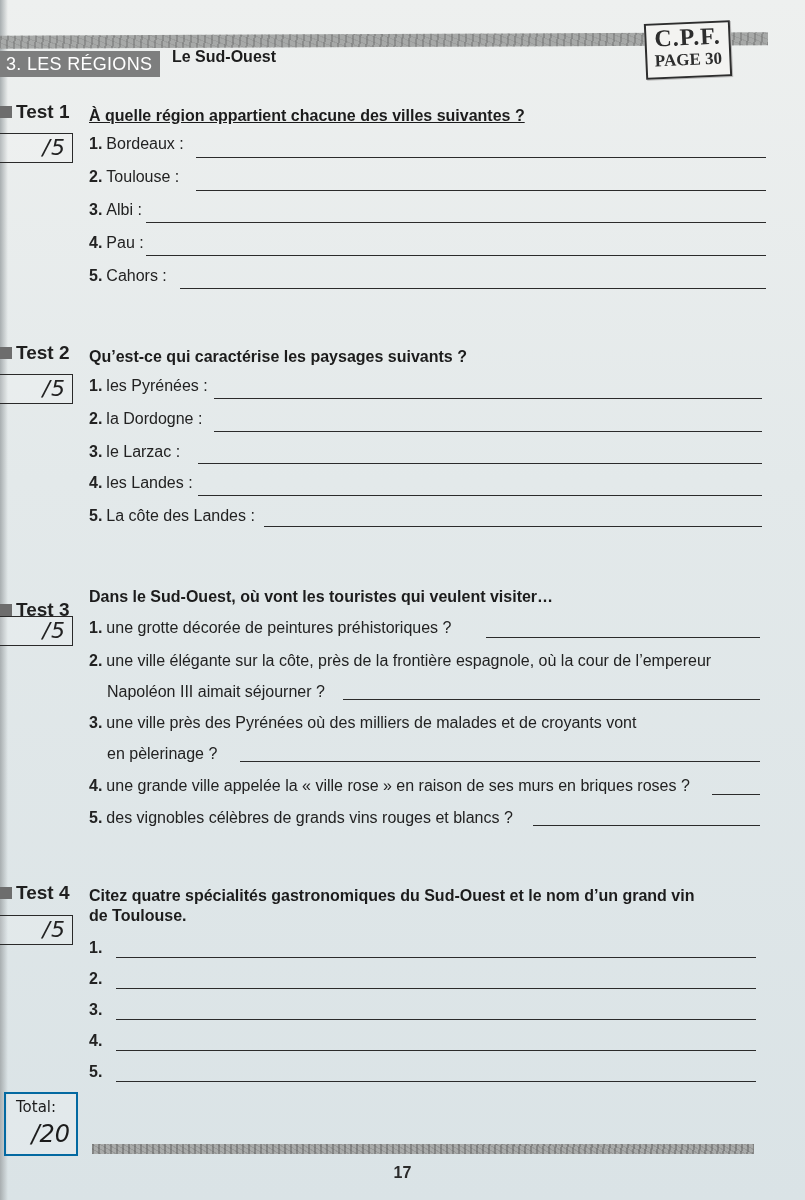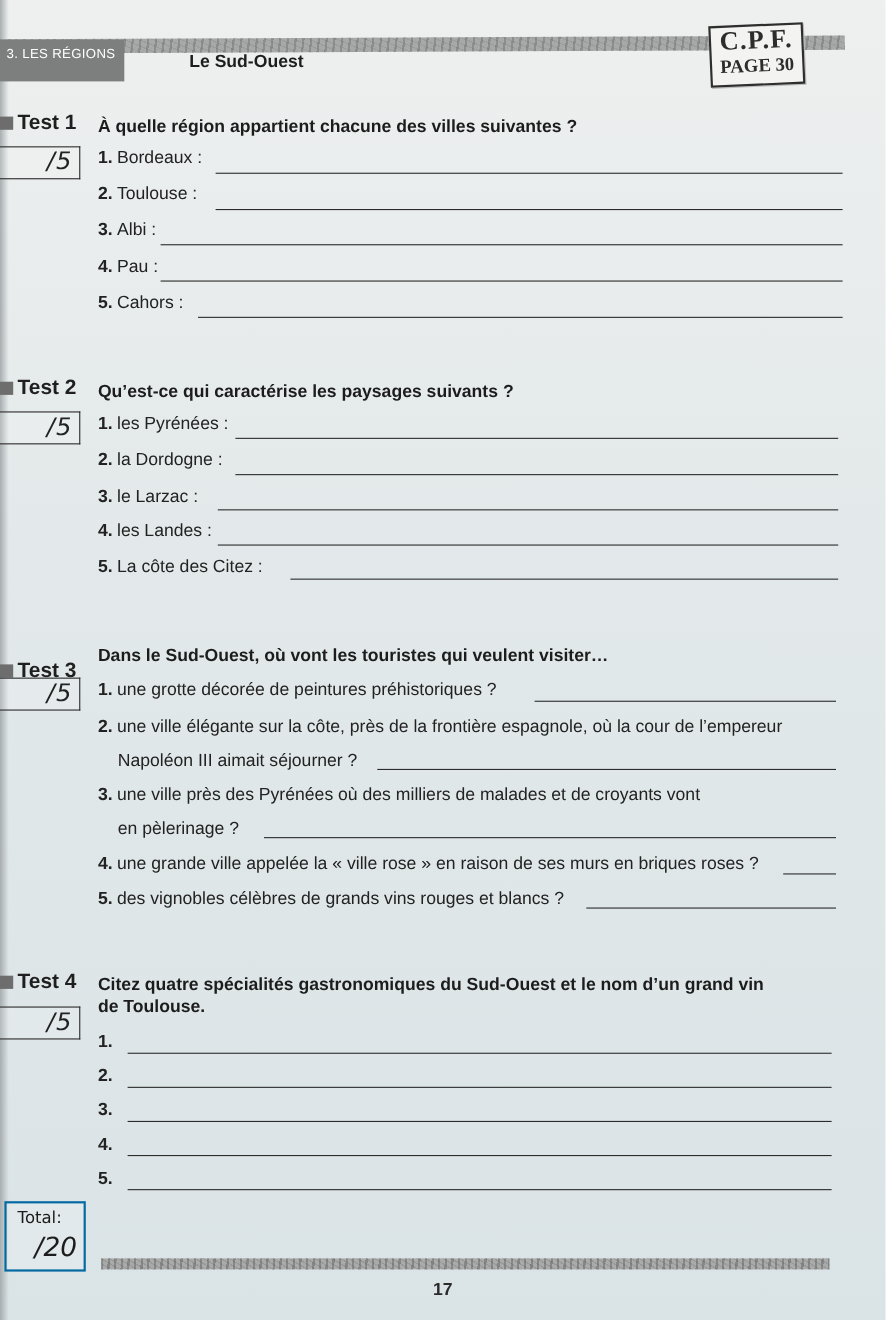--- a/index.html
+++ b/index.html
@@ -15,22 +15,22 @@
   }
   .top-band {
     position: absolute; left: 0; top: 34px; width: 768px; height: 13px;
     background:
       repeating-linear-gradient(97deg, rgba(90,90,90,.35) 0 2px, rgba(0,0,0,0) 2px 7px),
       repeating-linear-gradient(23deg, rgba(120,120,120,.25) 0 1px, rgba(0,0,0,0) 1px 5px),
       #a7a9a8;
     transform: rotate(-0.25deg);
   }
   .section-tag {
-    position: absolute; left: 0; top: 36px; height: 38px; padding: 0 8px 0 6px;
-    background: #7d7e7e; color: #ffffff; font-size: 12px; line-height: 26px;
+    position: absolute; left: 0; top: 51px; height: 26px; padding: 0 8px 0 6px;
+    background: #7d7e7e; color: #ffffff; font-size: 18px; line-height: 26px;
     letter-spacing: .3px;
   }
   .section-title {
     position: absolute; left: 172px; top: 44px; font-size: 16px; font-weight: bold;
     line-height: 26px; color: #1d1d1d;
   }
   .stamp {
     position: absolute; left: 645px; top: 22px; width: 82px; height: 52px;
     border: 2px solid #2e2e2e; background: #f3f3f1; transform: rotate(-2.5deg);
     text-align: center; font-family: "Liberation Serif", "DejaVu Serif", serif;
@@ -99,21 +99,21 @@
   <span class="l2">PAGE 30</span>
 </div>
 
 <div class="test-label" style="top:100px;">
   <span class="bullet"></span>
   <span>Test 1</span>
 </div>
 <div class="score-box" style="top:133px;">
   <span>/5</span>
 </div>
-<div class="question" style="top:105px;">À quelle région appartient chacune des villes suivantes ?</div>
+<div class="question" style="top:105px;text-decoration:underline;">À quelle région appartient chacune des villes suivantes ?</div>
 
 <div class="item" style="top:133px;">
   <b>1.</b>
     <span>Bordeaux :</span>
 </div>
 <div class="line-only" style="left:196px; top:156px; width:570px;"></div>
 <div class="item" style="top:166px;">
   <b>2.</b>
     <span>Toulouse :</span>
 </div>
@@ -158,21 +158,21 @@
     <span>le Larzac :</span>
 </div>
 <div class="line-only" style="left:198px; top:462px; width:564px;"></div>
 <div class="item" style="top:472px;">
   <b>4.</b>
     <span>les Landes :</span>
 </div>
 <div class="line-only" style="left:198px; top:494px; width:564px;"></div>
 <div class="item" style="top:505px;">
   <b>5.</b>
-    <span>La côte des Citez :</span>
+    <span>La côte des Landes :</span>
 </div>
 <div class="line-only" style="left:264px; top:525px; width:498px;"></div>
 
 <div class="test-label" style="top:582px;margin-top:16px;">
   <span class="bullet"></span>
   <span>Test 3</span>
 </div>
 <div class="score-box" style="top:616px;">
   <span>/5</span>
 </div>

